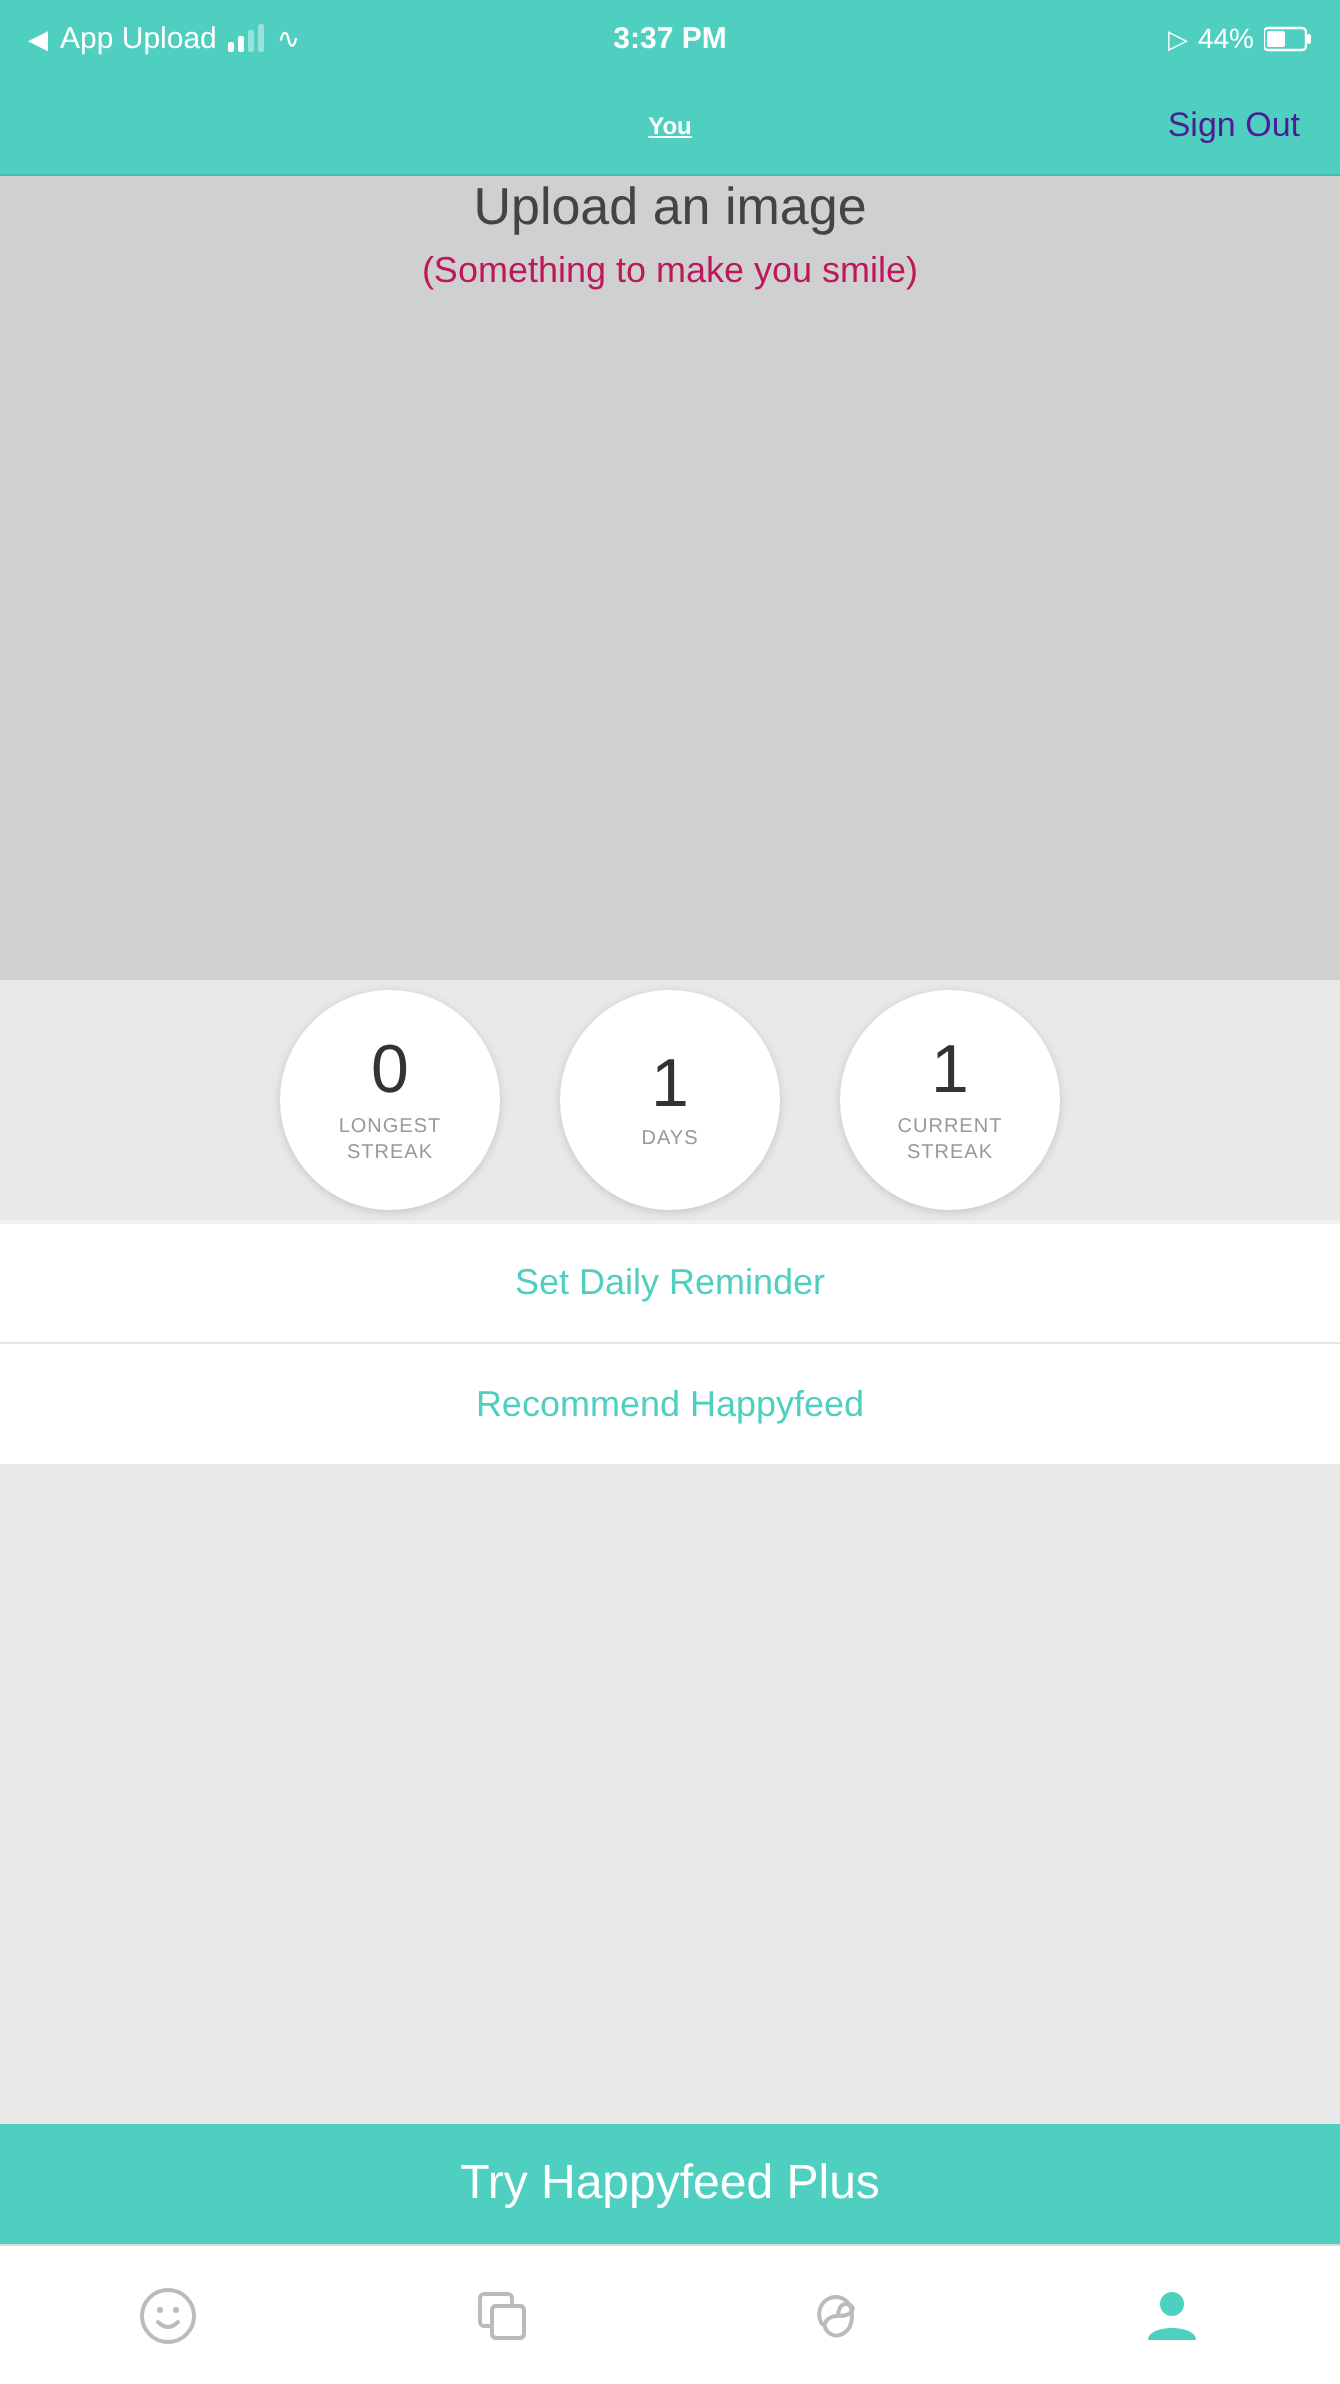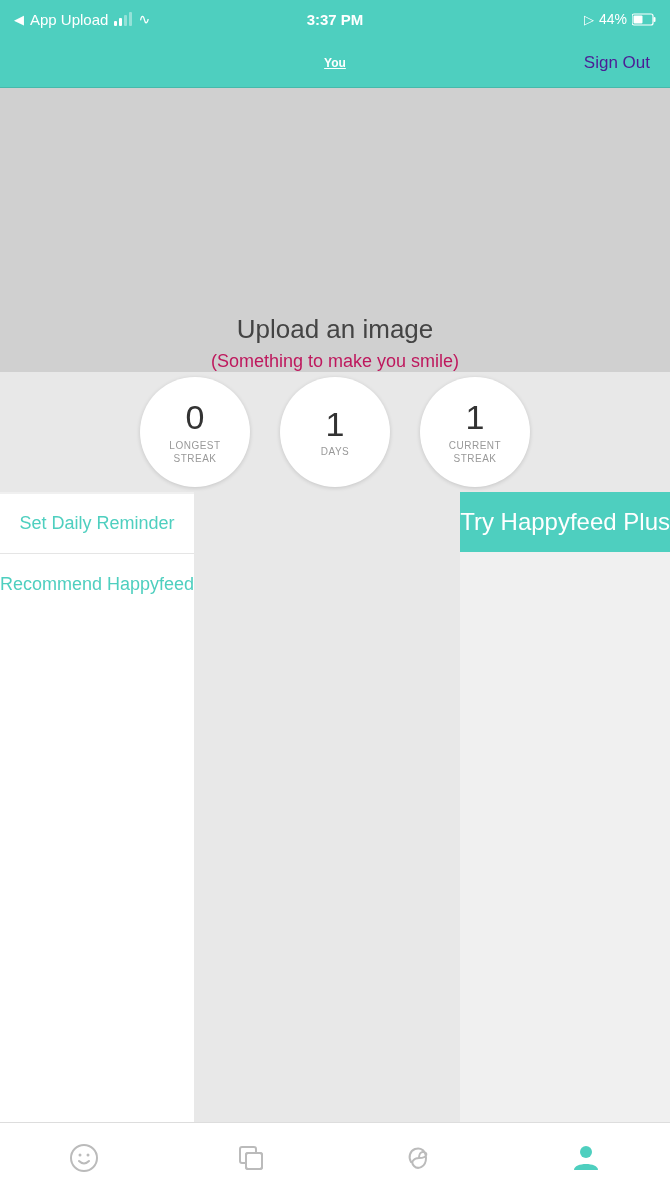--- a/index.html
+++ b/index.html
@@ -67,25 +67,25 @@
       font-weight: 400;
       background: none;
       border: none;
       cursor: pointer;
       margin-left: auto;
     }
 
     
     .profile-image-area {
       background: #d0d0d0;
-      height: 284px;
+      height: 402px;
       display: flex;
       flex-direction: column;
       align-items: center;
-      justify-content: flex-end;
+      justify-content: flex-start;
       position: relative;
     }
     .upload-title {
       font-size: 26px;
       font-weight: 500;
       color: #444;
       margin-bottom: 6px;
     }
     .upload-subtitle {
       font-size: 18px;
@@ -206,21 +206,21 @@
 
     .main-content {
       display: flex;
       flex-direction: column;
       height: calc(1192px - 88px);
     }
 
     .middle-section {
       flex: 1;
       display: flex;
-      flex-direction: row;
+      flex-direction: column;
     }
   </style>
 </head>
 <body>
 
 <div class="status-bar">
   <div class="status-left">
     <span style="font-size:13px;">◀</span>
     <span>App Upload</span>
     <div class="signal-bars">

